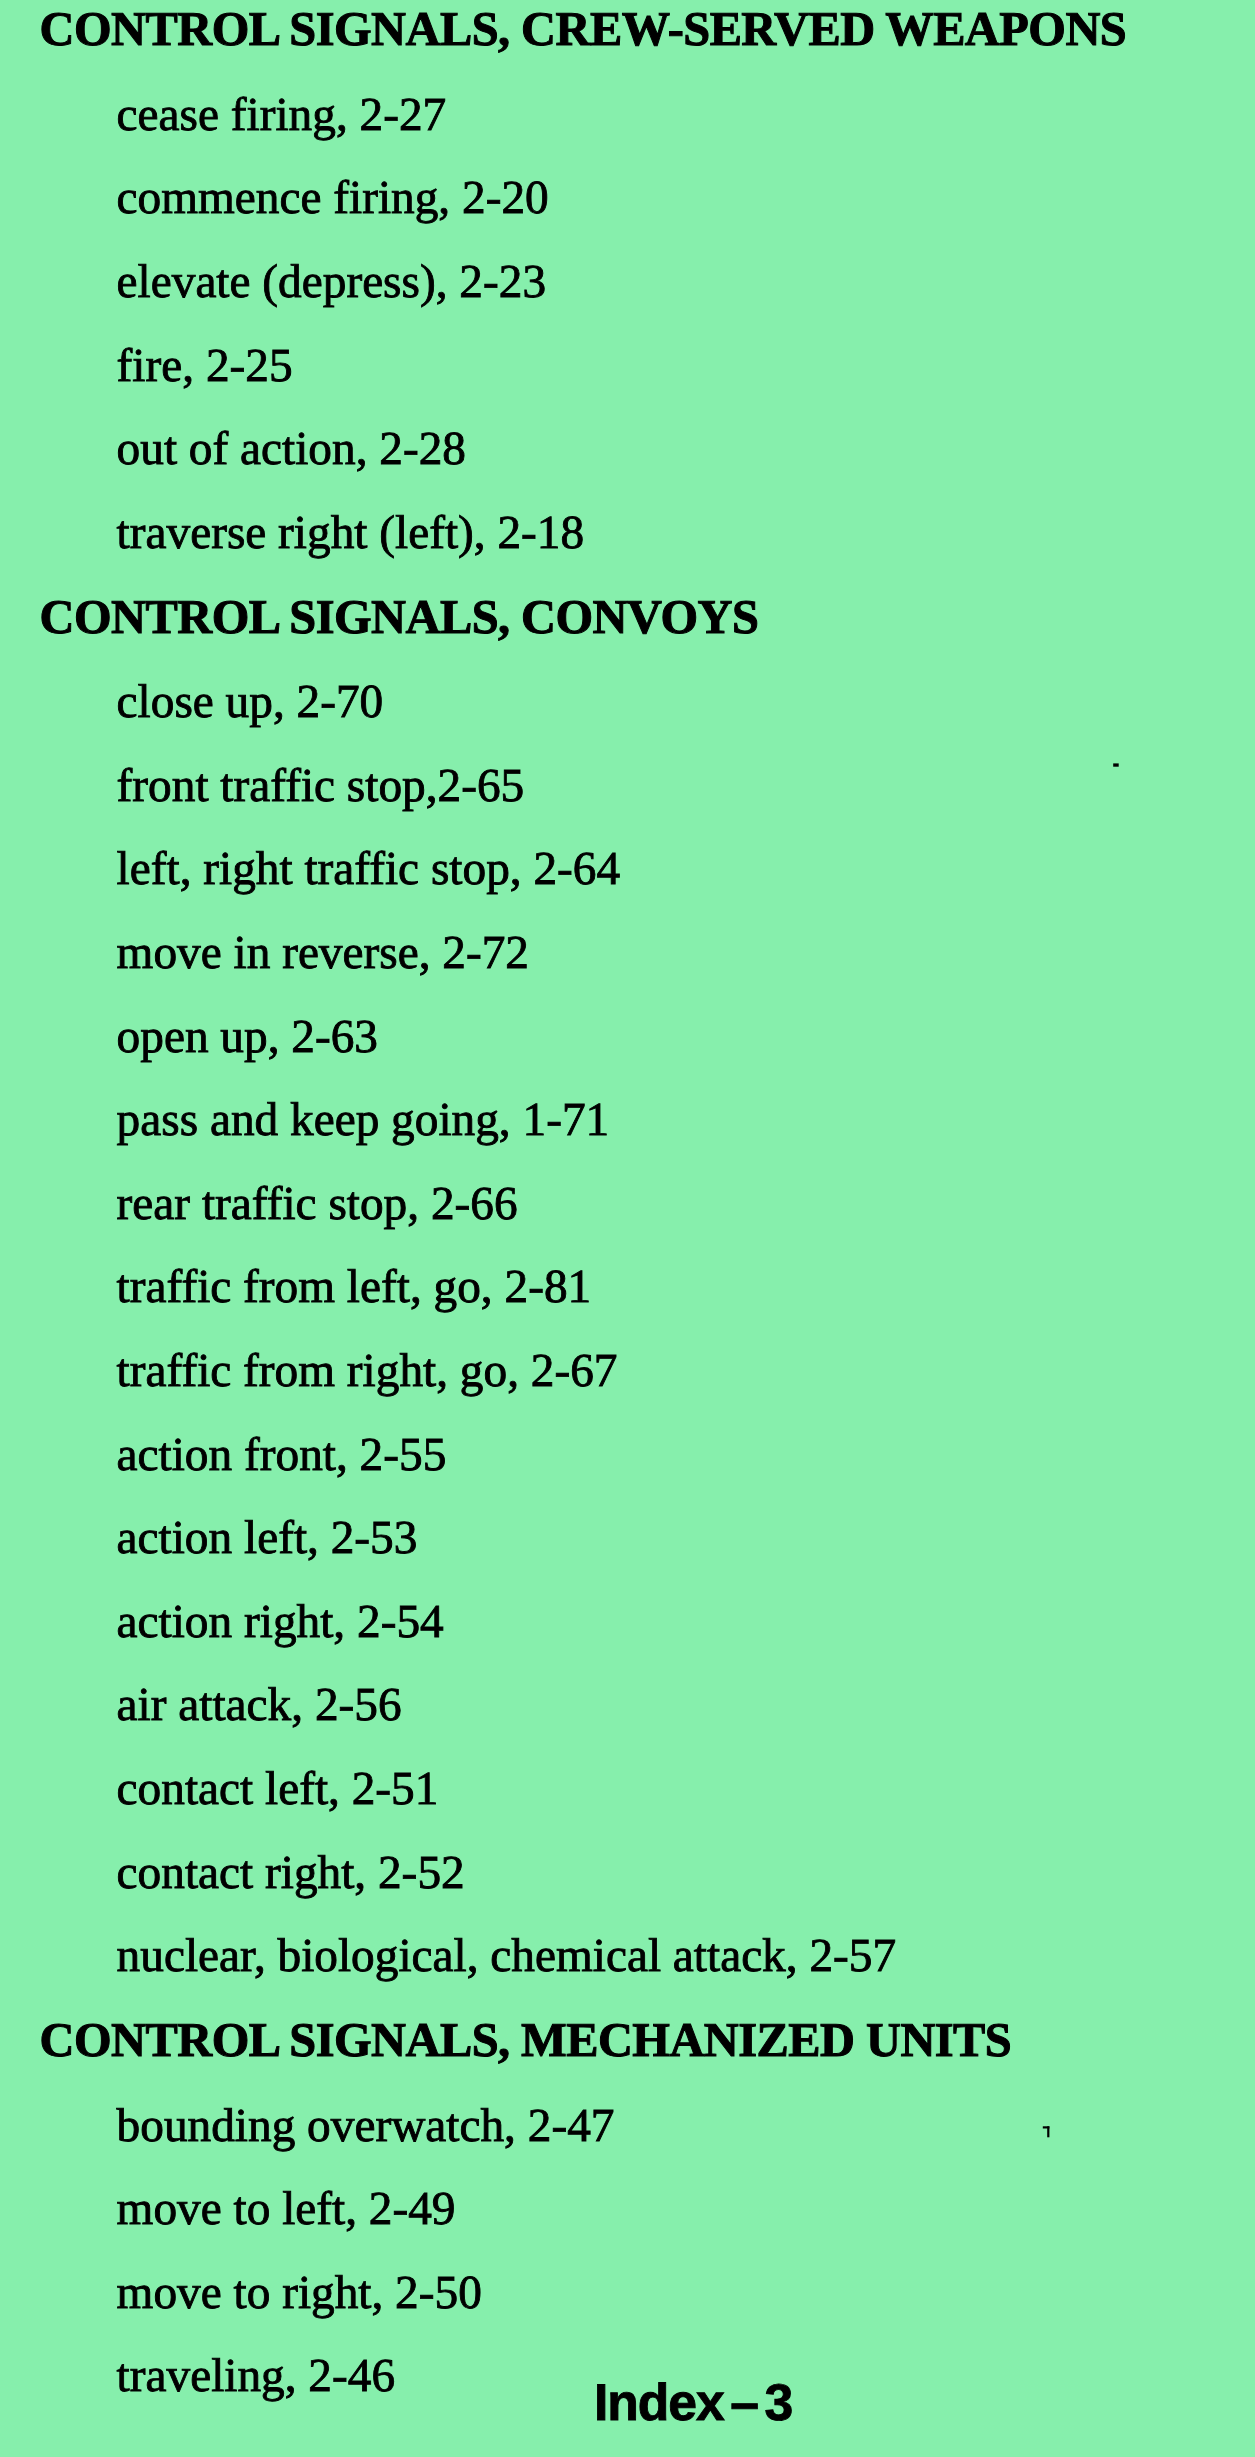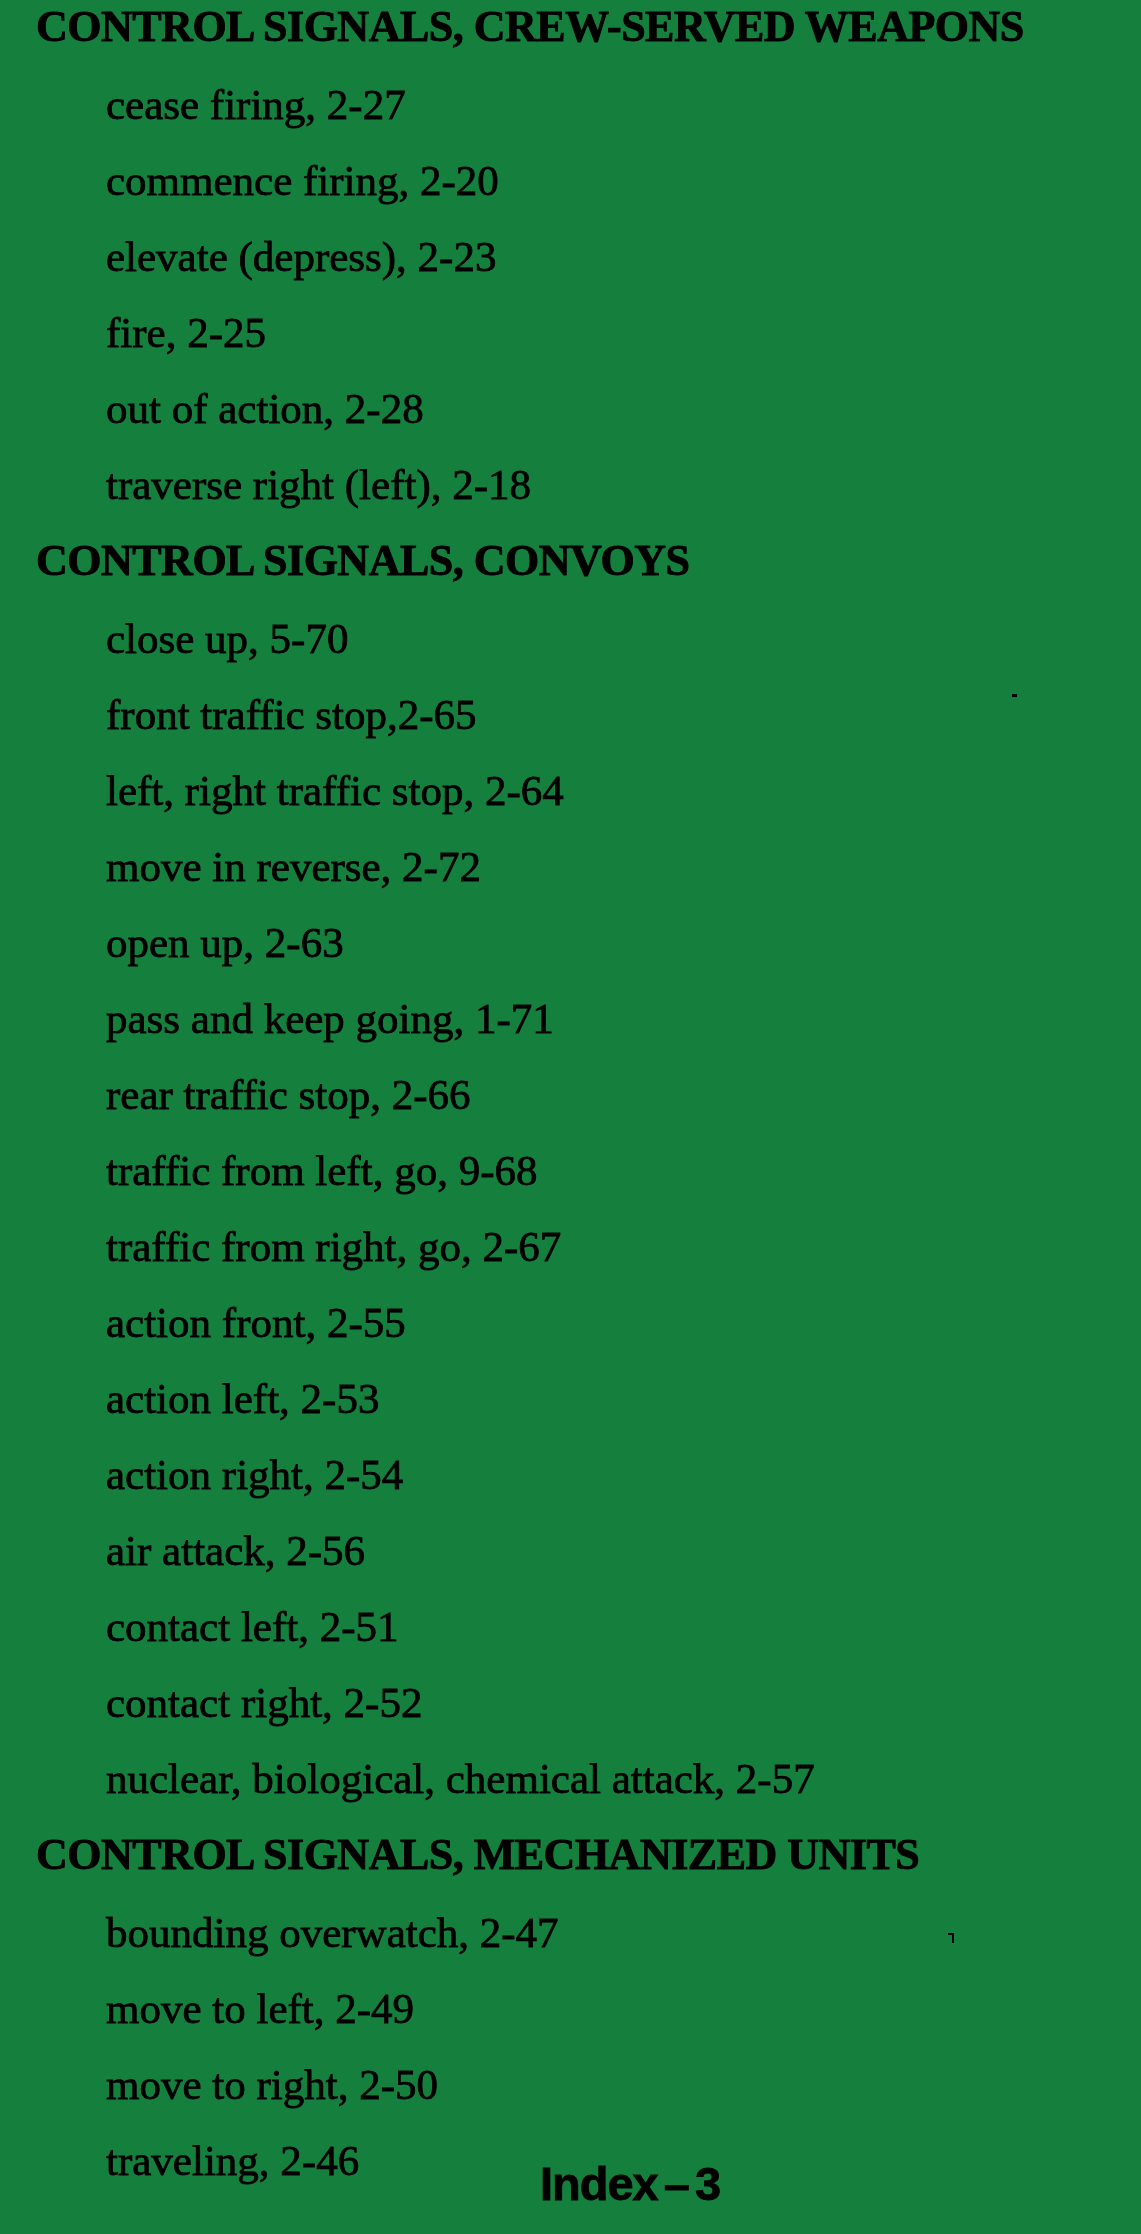--- a/index.html
+++ b/index.html
@@ -4,21 +4,21 @@
 <style>
   html, body {
     margin: 0;
     padding: 0;
     background: #ffffff;
   }
   .page {
     position: relative;
     width: 1141px;
     height: 2234px;
-    background: #15803d;
+    background: #86efac;
     color: #000000;
     font-family: "Liberation Serif", serif;
     overflow: hidden;
   }
   .section { margin: 0; }
   .heading {
     margin: 9px 0 14px 0;
     padding-left: 36px;
     font-size: 44px;
     line-height: 64px;
@@ -79,28 +79,28 @@
     <p class="entry">cease firing, 2-27</p>
     <p class="entry">commence firing, 2-20</p>
     <p class="entry">elevate (depress), 2-23</p>
     <p class="entry">fire, 2-25</p>
     <p class="entry">out of action, 2-28</p>
     <p class="entry">traverse right (left), 2-18</p>
   </section>
 
   <section class="section">
     <h2 class="heading">CONTROL SIGNALS, CONVOYS</h2>
-    <p class="entry">close up, 5-70</p>
+    <p class="entry">close up, 2-70</p>
     <p class="entry">front traffic stop,2-65</p>
     <p class="entry">left, right traffic stop, 2-64</p>
     <p class="entry">move in reverse, 2-72</p>
     <p class="entry">open up, 2-63</p>
     <p class="entry">pass and keep going, 1-71</p>
     <p class="entry">rear traffic stop, 2-66</p>
-    <p class="entry">traffic from left, go, 9-68</p>
+    <p class="entry">traffic from left, go, 2-81</p>
     <p class="entry">traffic from right, go, 2-67</p>
   </section>
 
   <section class="section">
     <p class="entry">action front, 2-55</p>
     <p class="entry">action left, 2-53</p>
     <p class="entry">action right, 2-54</p>
     <p class="entry">air attack, 2-56</p>
     <p class="entry">contact left, 2-51</p>
     <p class="entry">contact right, 2-52</p>

